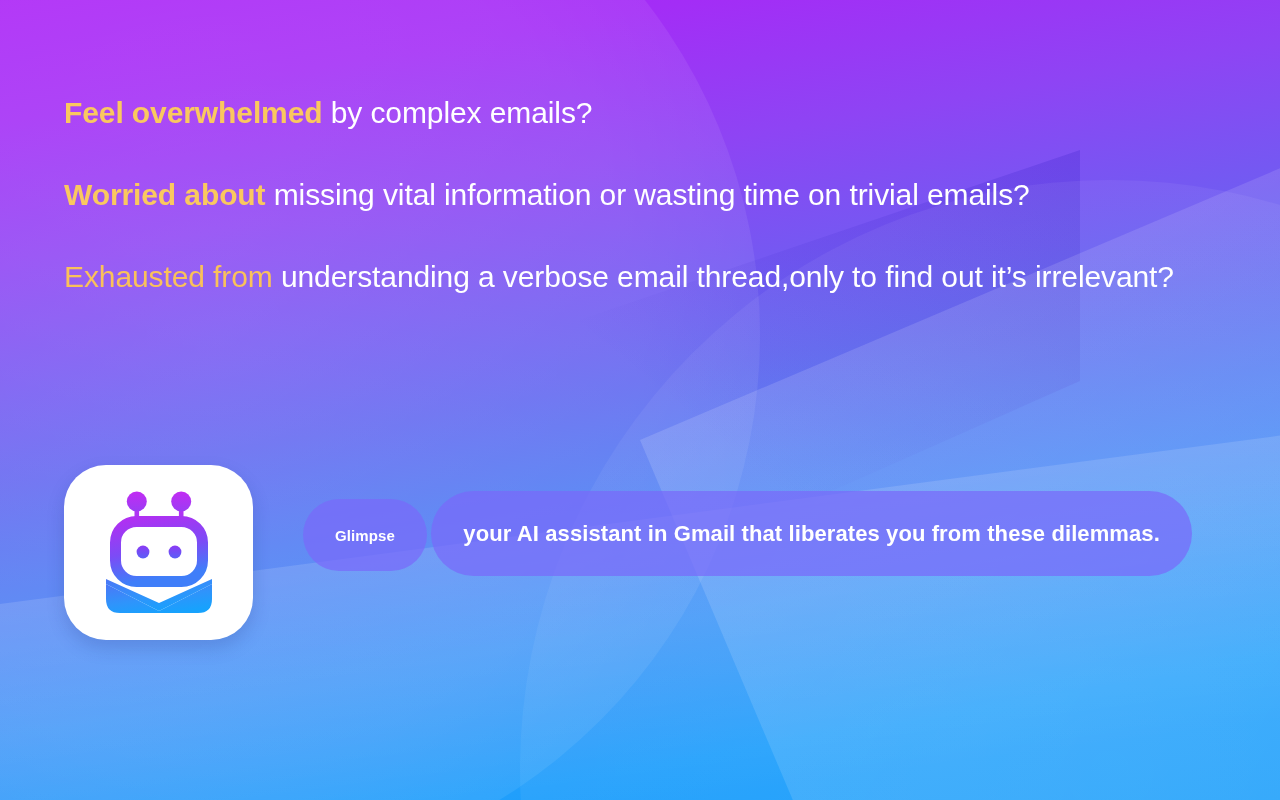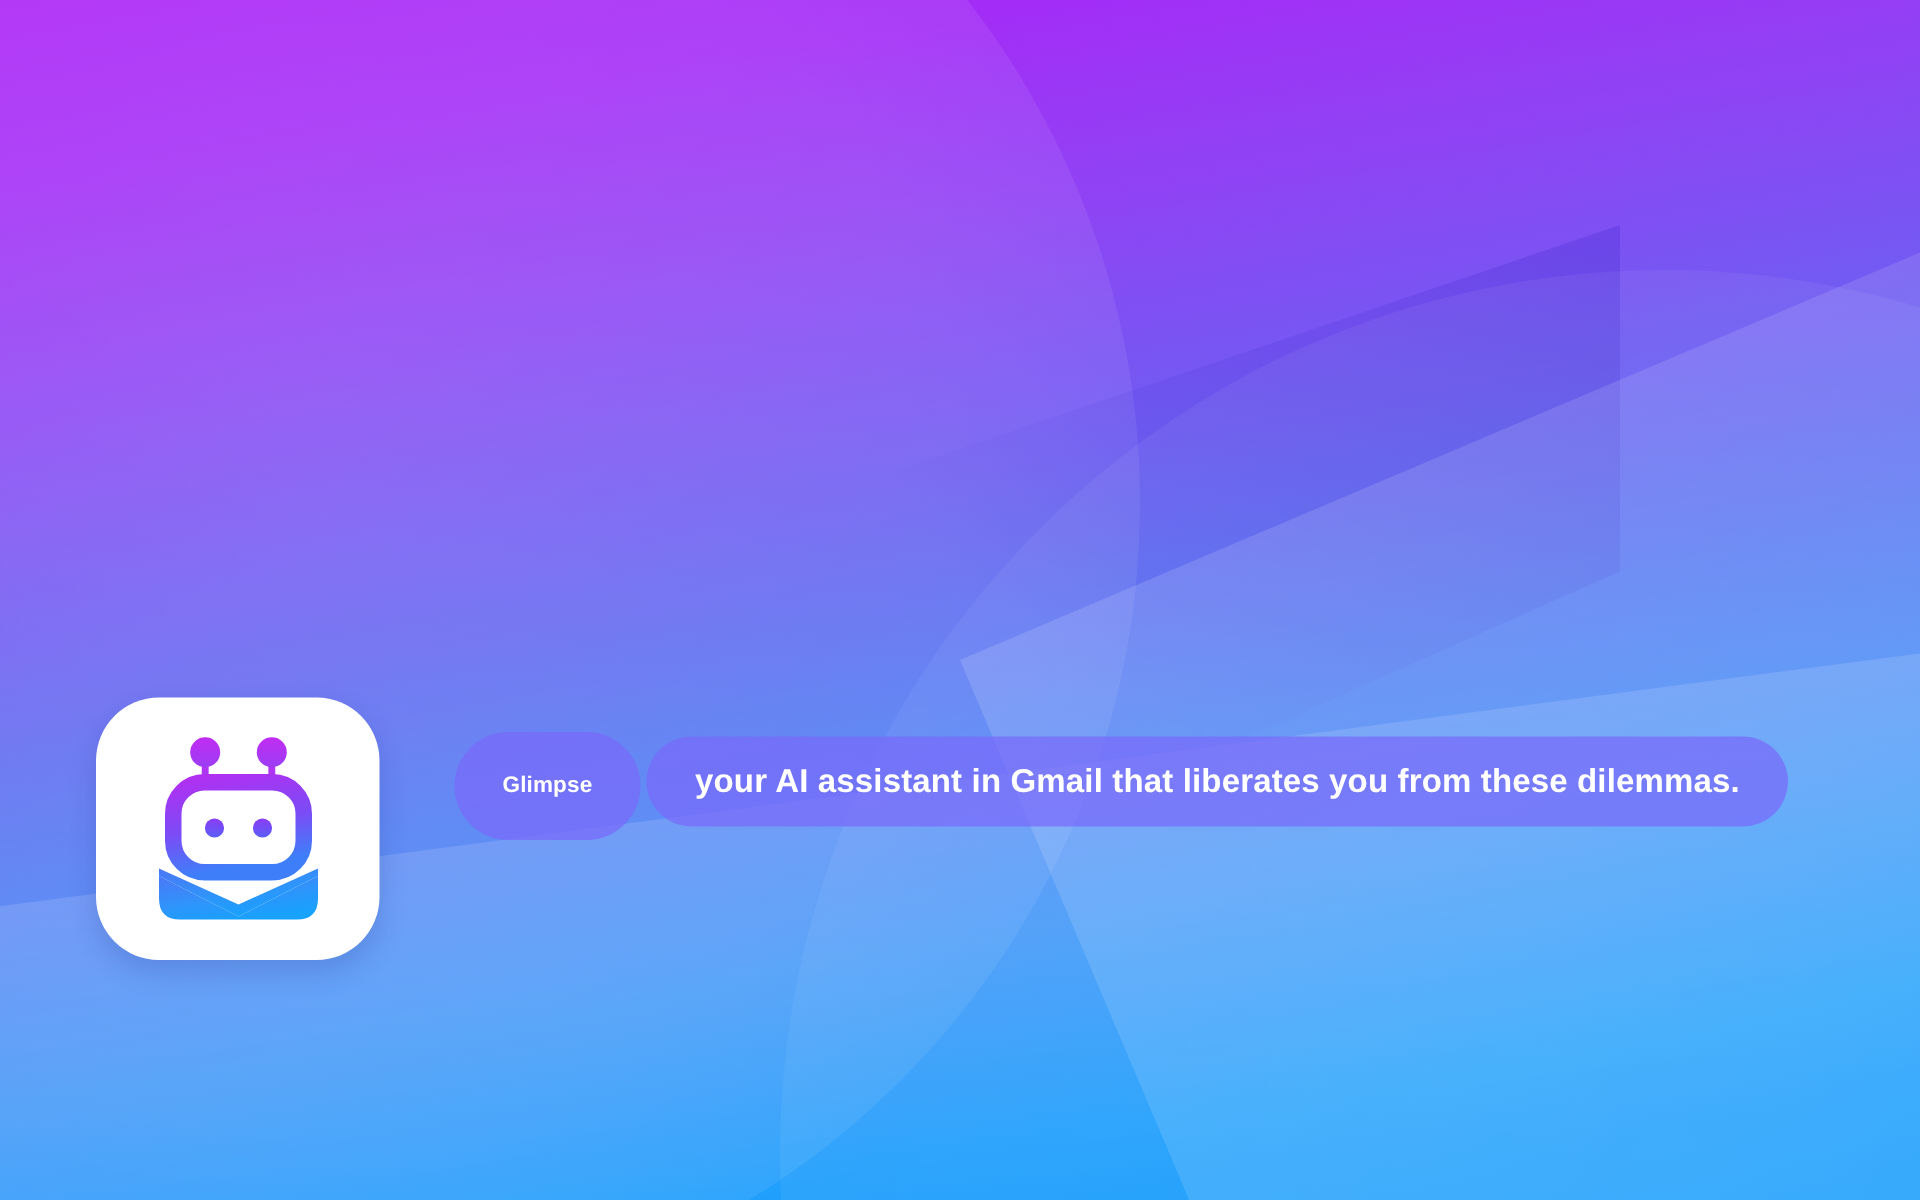--- a/index.html
+++ b/index.html
@@ -165,41 +165,50 @@
     box-sizing: border-box;
   }
   .bubble-name {
     height: 72px;
     padding: 0 32px;
     font-size: 15px;
     letter-spacing: 0.1px;
   }
   .bubble-tagline {
     margin-top: 26px;
-    height: 60px;
+    height: 85px;
     padding: 0 32px;
     font-size: 22px;
     letter-spacing: 0.1px;
     white-space: nowrap;
   }
 </style>
 </head>
 <body>
 
 <div id="stage">
 
   <div class="bg-layer">
     <div class="glow-circle"></div>
     <div class="wedge-dark"></div>
     <div class="wedge-upper"></div>
     <div class="wedge-lower"></div>
     <div class="arc-br"></div>
   </div>
 
   <div class="copy">
+    <p class="line">
+      <span class="hl">Feel overwhelmed</span><span> by complex emails?</span>
+    </p>
+    <p class="line">
+      <span class="hl">Worried about</span><span> missing vital information or wasting time on trivial emails?</span>
+    </p>
+    <p class="line">
+      <span class="hl-light">Exhausted from</span><span> understanding a verbose email thread,only to find out it’s irrelevant?</span>
+    </p>
   </div>
 
   <div class="bottom-row">
 
     <div class="app-icon">
       <span>
         <svg width="118" height="124" viewBox="0 0 118 124" xmlns="http://www.w3.org/2000/svg">
           <defs>
             <linearGradient id="gHead" x1="0" y1="0" x2="0.25" y2="1">
               <stop offset="0%" stop-color="#b030f2"></stop>

